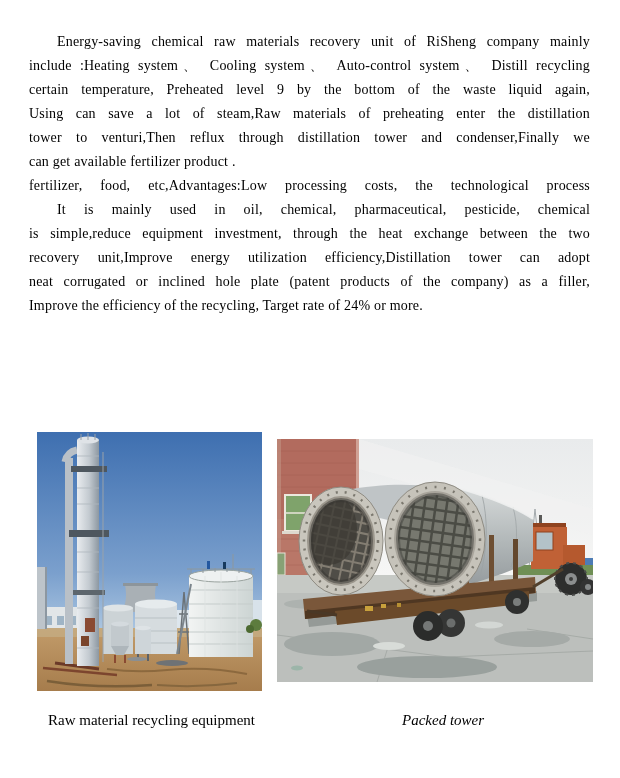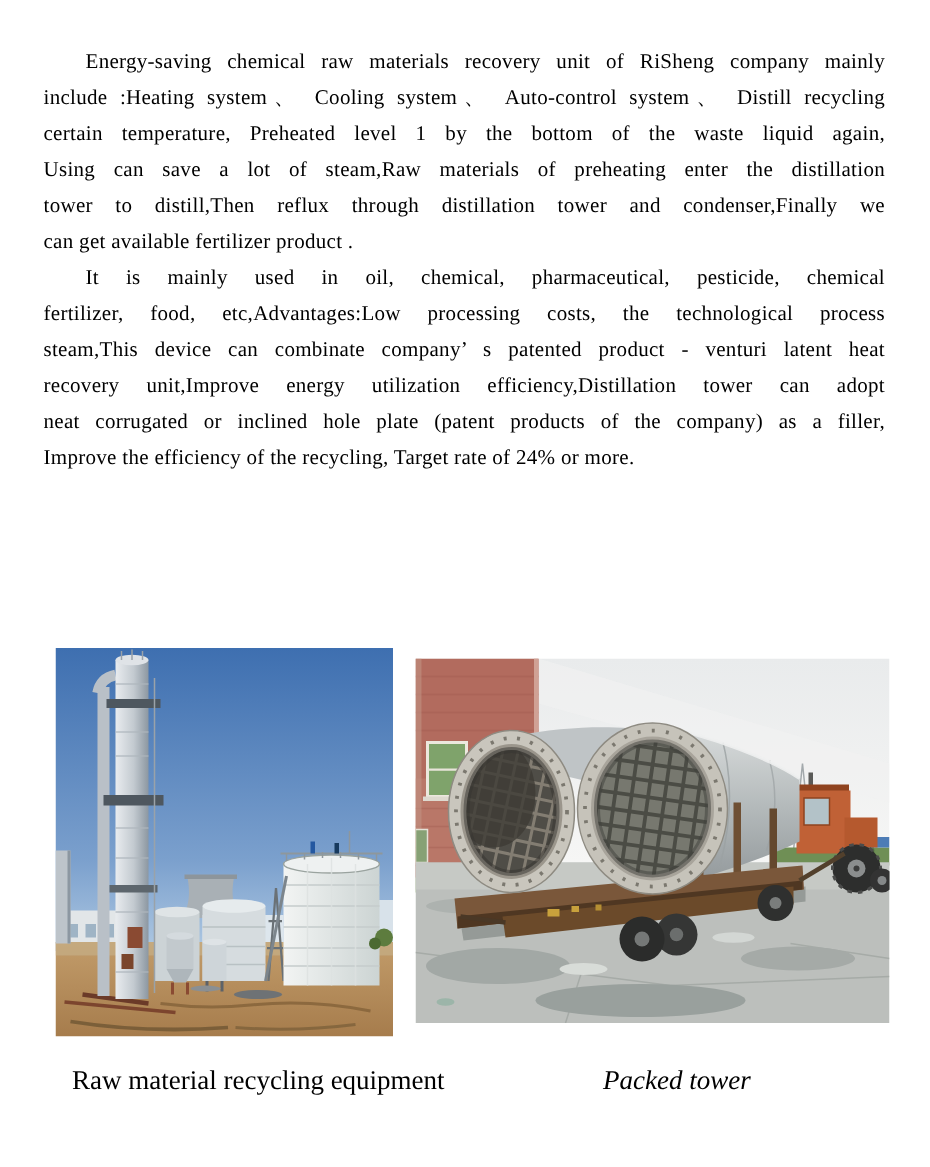--- a/index.html
+++ b/index.html
@@ -10,42 +10,42 @@
   .text-block{position:absolute;left:29px;top:30px;width:561px;}
   .line{
     font-size:14px;line-height:24px;height:24px;overflow:hidden;
     text-align:justify;text-align-last:justify;text-justify:inter-word;
     letter-spacing:0.2px;
   }
   .line.last{text-align-last:left;}
   .line.indent{text-indent:28px;}
   .fig{position:absolute;}
   .fig svg{display:block;}
-  .caption{position:absolute;top:710px;font-size:18px;line-height:20px;white-space:nowrap;}
+  .caption{position:absolute;top:710px;font-size:15px;line-height:20px;white-space:nowrap;}
   .cap-left{left:48px;}
   .cap-right{left:402px;font-style:italic;}
 </style>
 </head>
 <body>
 
 <div class="page">
 
   <div class="text-block">
     <div>
       <div class="line indent">Energy-saving chemical raw materials recovery unit of RiSheng company mainly</div>
       <div class="line">include :Heating system、 Cooling system、 Auto-control system、 Distill recycling</div>
-      <div class="line">certain temperature, Preheated level 1  by the bottom of the waste liquid again,</div>
+      <div class="line">certain temperature, Preheated level 9  by the bottom of the waste liquid again,</div>
       <div class="line">Using can save a lot of steam,Raw materials of preheating  enter the distillation</div>
-      <div class="line">tower to distill,Then reflux through distillation tower and condenser,Finally we</div>
+      <div class="line">tower to venturi,Then reflux through distillation tower and condenser,Finally we</div>
       <div class="line last">can get available fertilizer  product .</div>
     </div>
     <div>
+      <div class="line">fertilizer, food, etc,Advantages:Low processing costs, the technological process</div>
       <div class="line indent">It is mainly used in oil, chemical, pharmaceutical, pesticide, chemical</div>
-      <div class="line">fertilizer, food, etc,Advantages:Low processing costs, the technological process</div>
-      <div class="line">steam,This device can combinate  company’ s  patented product - venturi latent heat</div>
+      <div class="line">is simple,reduce equipment investment, through the heat exchange between the two</div>
       <div class="line">recovery unit,Improve energy utilization efficiency,Distillation tower can adopt</div>
       <div class="line">neat corrugated or inclined hole plate (patent products of the company) as a filler,</div>
       <div class="line last">Improve the efficiency of the recycling, Target rate of 24% or more.</div>
     </div>
   </div>
 
   <div class="fig" style="left:37px;top:432px;width:225px;height:259px;">
     <svg width="225" height="259" viewBox="0 0 225 259" xmlns="http://www.w3.org/2000/svg">
       <defs>
         <linearGradient id="sky1" x1="0" y1="0" x2="0" y2="1">

